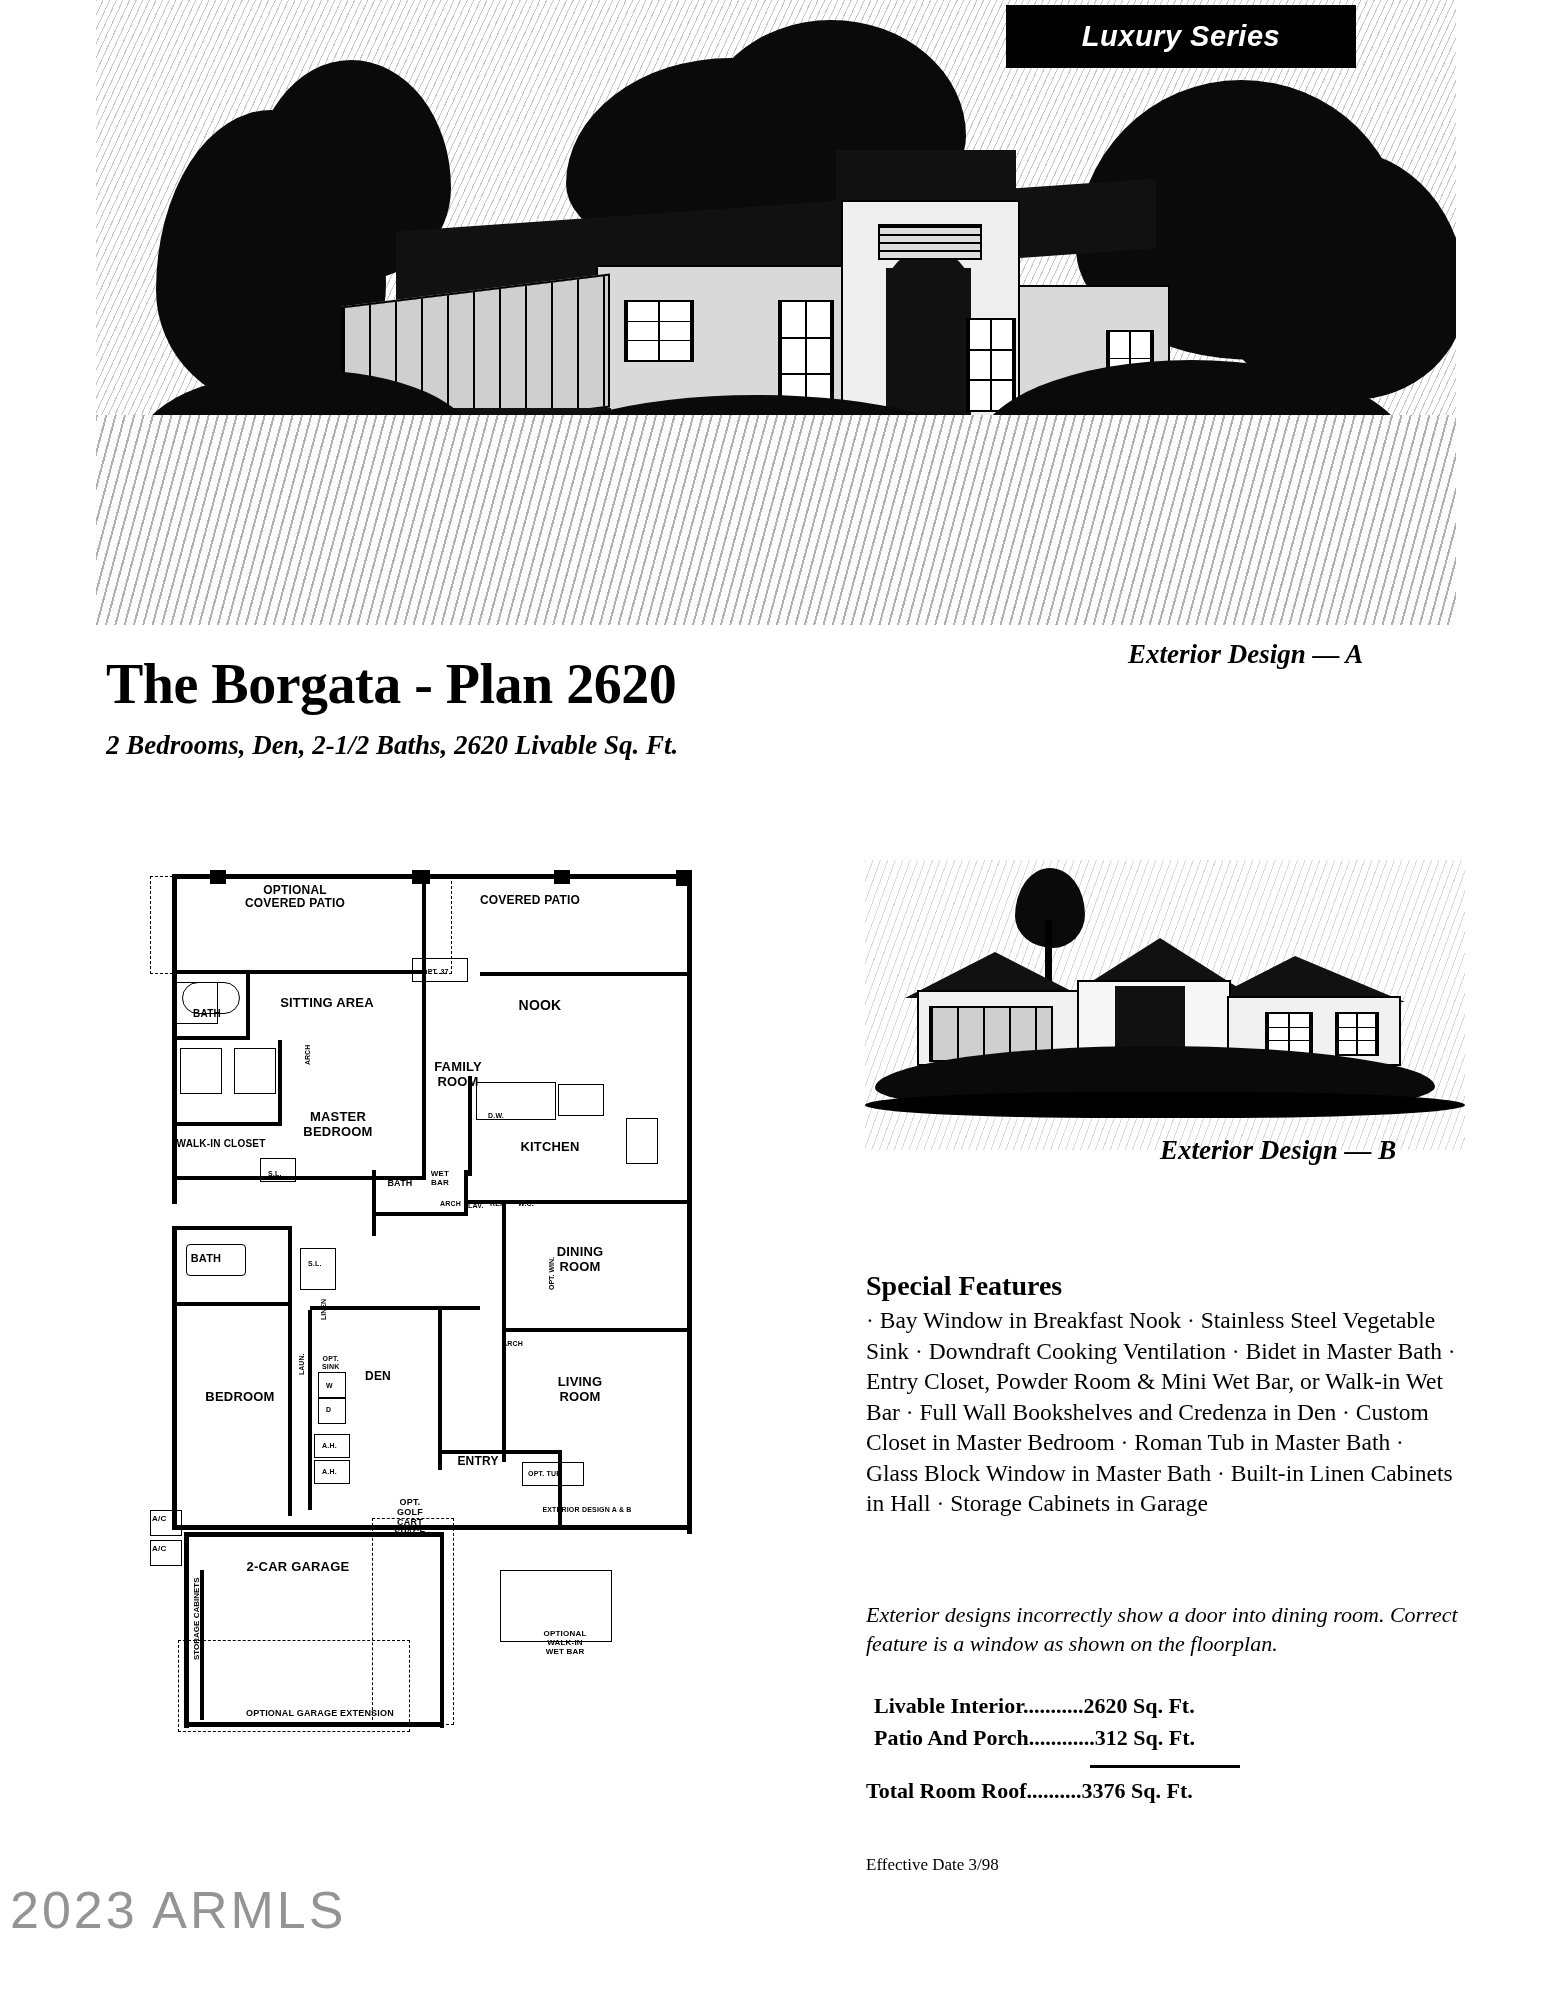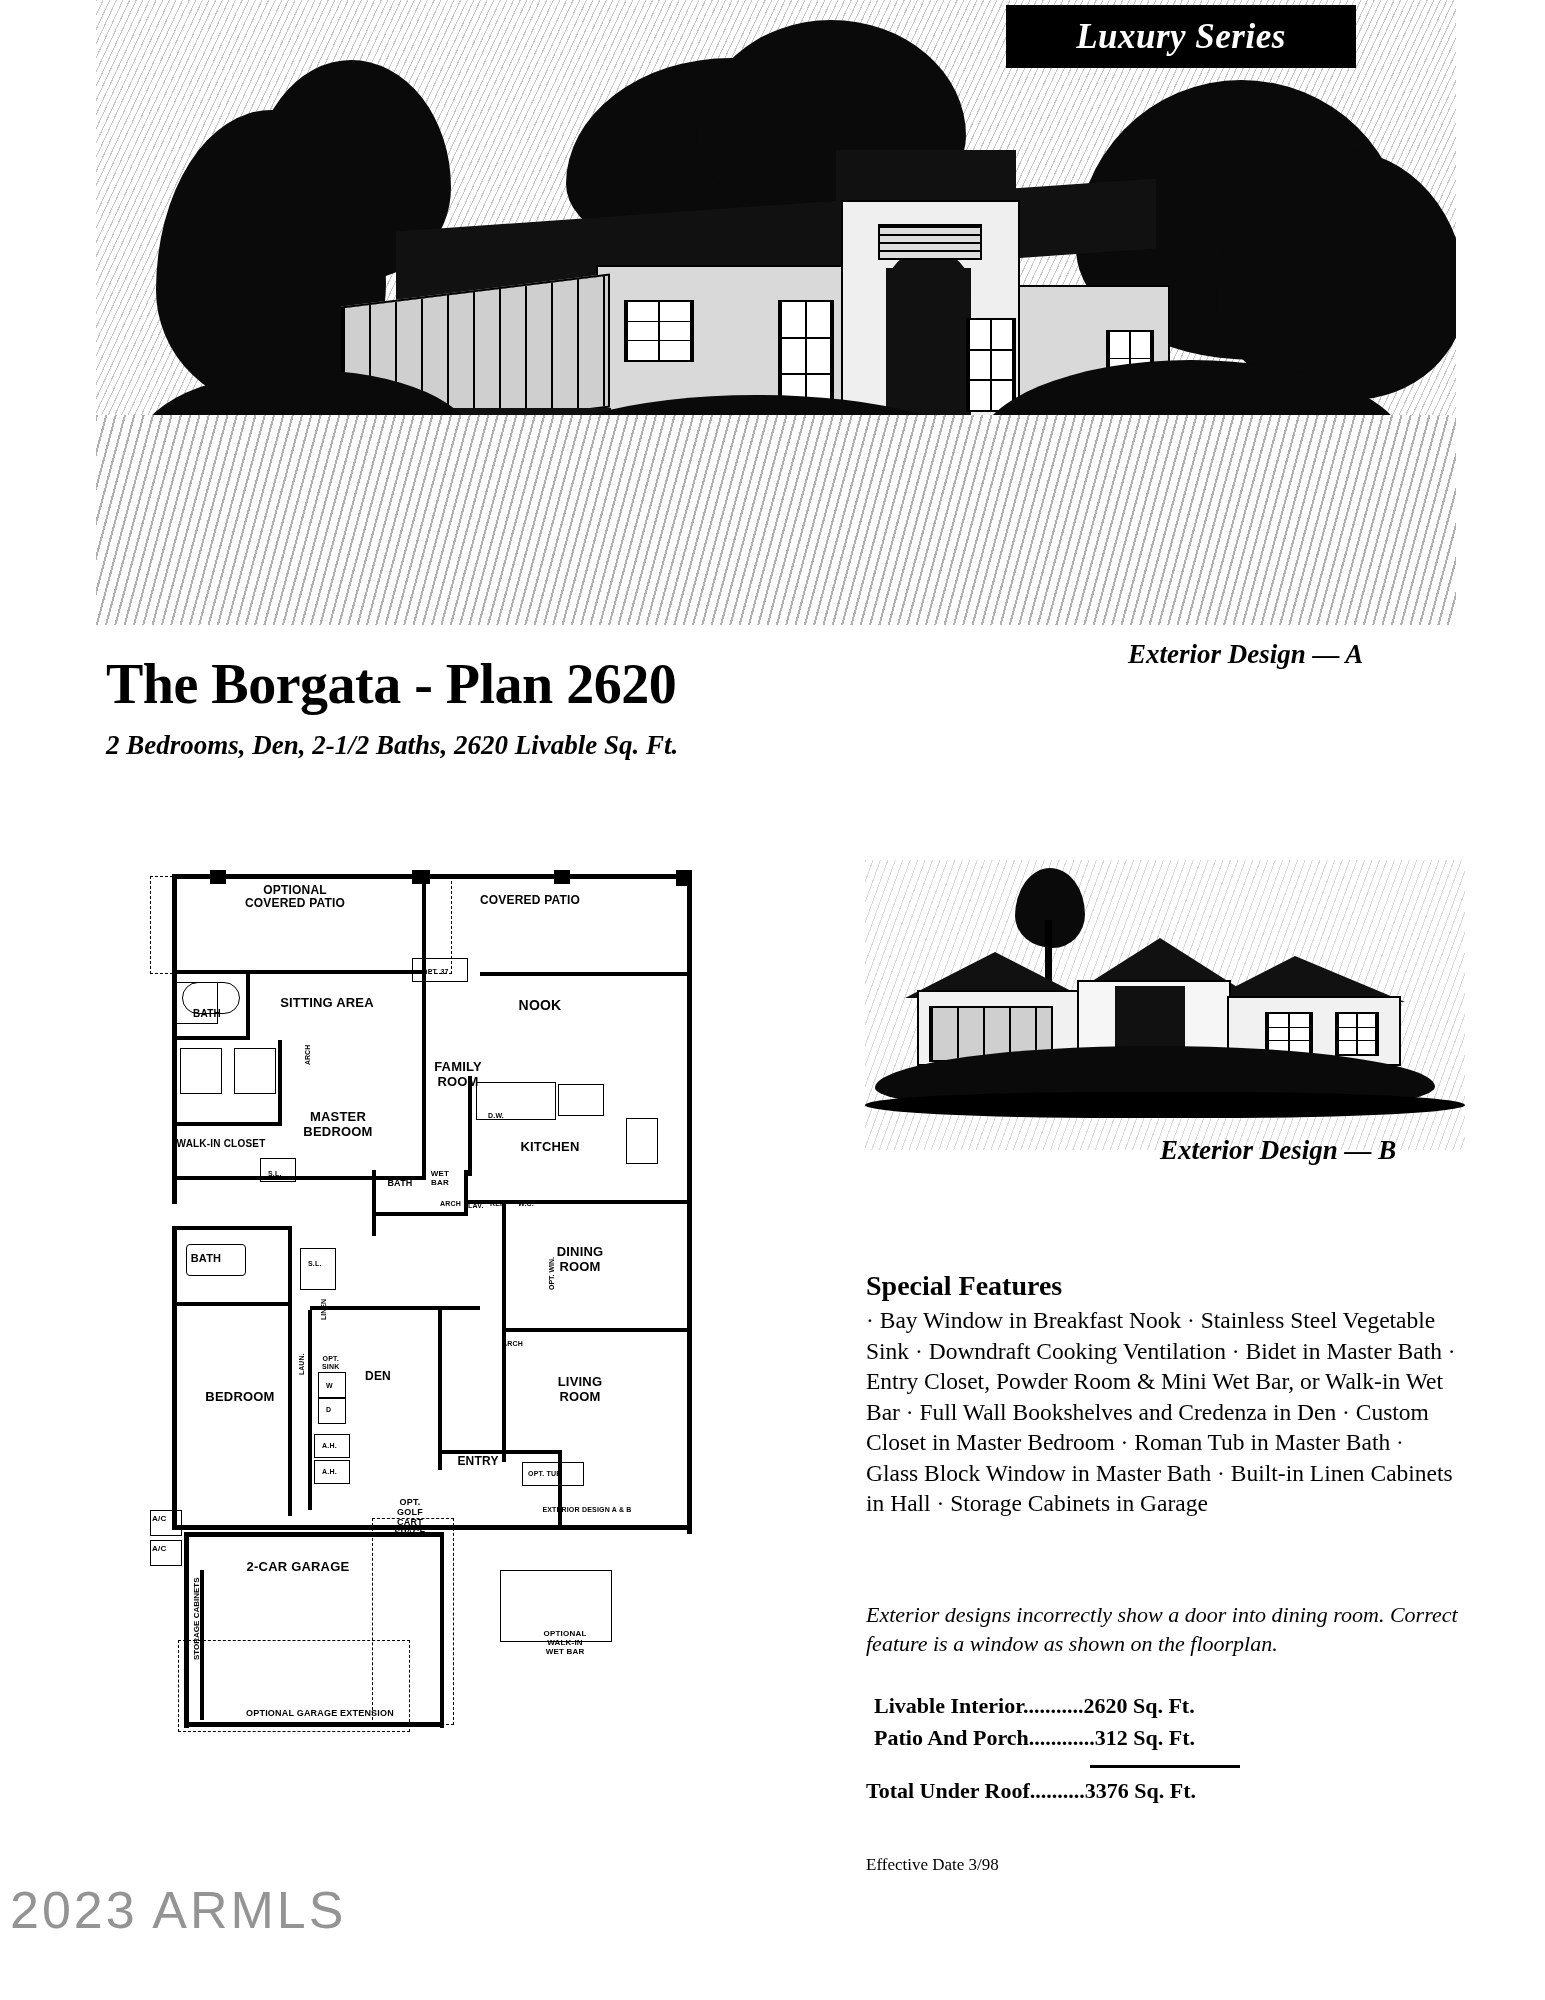--- a/index.html
+++ b/index.html
@@ -84,24 +84,24 @@
     top: 5px;
     width: 350px;
     height: 63px;
     background: #000;
     color: #fff;
     display: flex;
     align-items: center;
     justify-content: center;
   }
   .badge span {
-    font-family: Liberation Serif, serif;
+    font-family: Liberation Sans, sans-serif;
     font-style: italic;
     font-weight: bold;
-    font-size: 35px;
+    font-size: 29px;
     letter-spacing: .5px;
   }
 
   
   .ext-a {
     position: absolute;
     left: 1128px;
     top: 639px;
     font-style: italic;
     font-weight: bold;
@@ -467,17 +467,17 @@
 <div class="areas">
   <div class="row">
     <span>Livable Interior...........</span><span>2620 Sq. Ft.</span>
   </div>
   <div class="row">
     <span>Patio And Porch............</span><span>312 Sq. Ft.</span>
   </div>
 </div>
 <div class="rule"></div>
 <div class="total">
-  <span>Total Under Roof..........</span><span>3376 Sq. Ft.</span>
+  <span>Total Room Roof..........</span><span>3376 Sq. Ft.</span>
 </div>
 <div class="eff">Effective Date 3/98</div>
 
 <div class="watermark">2023 ARMLS</div>
 
 </body></html>

